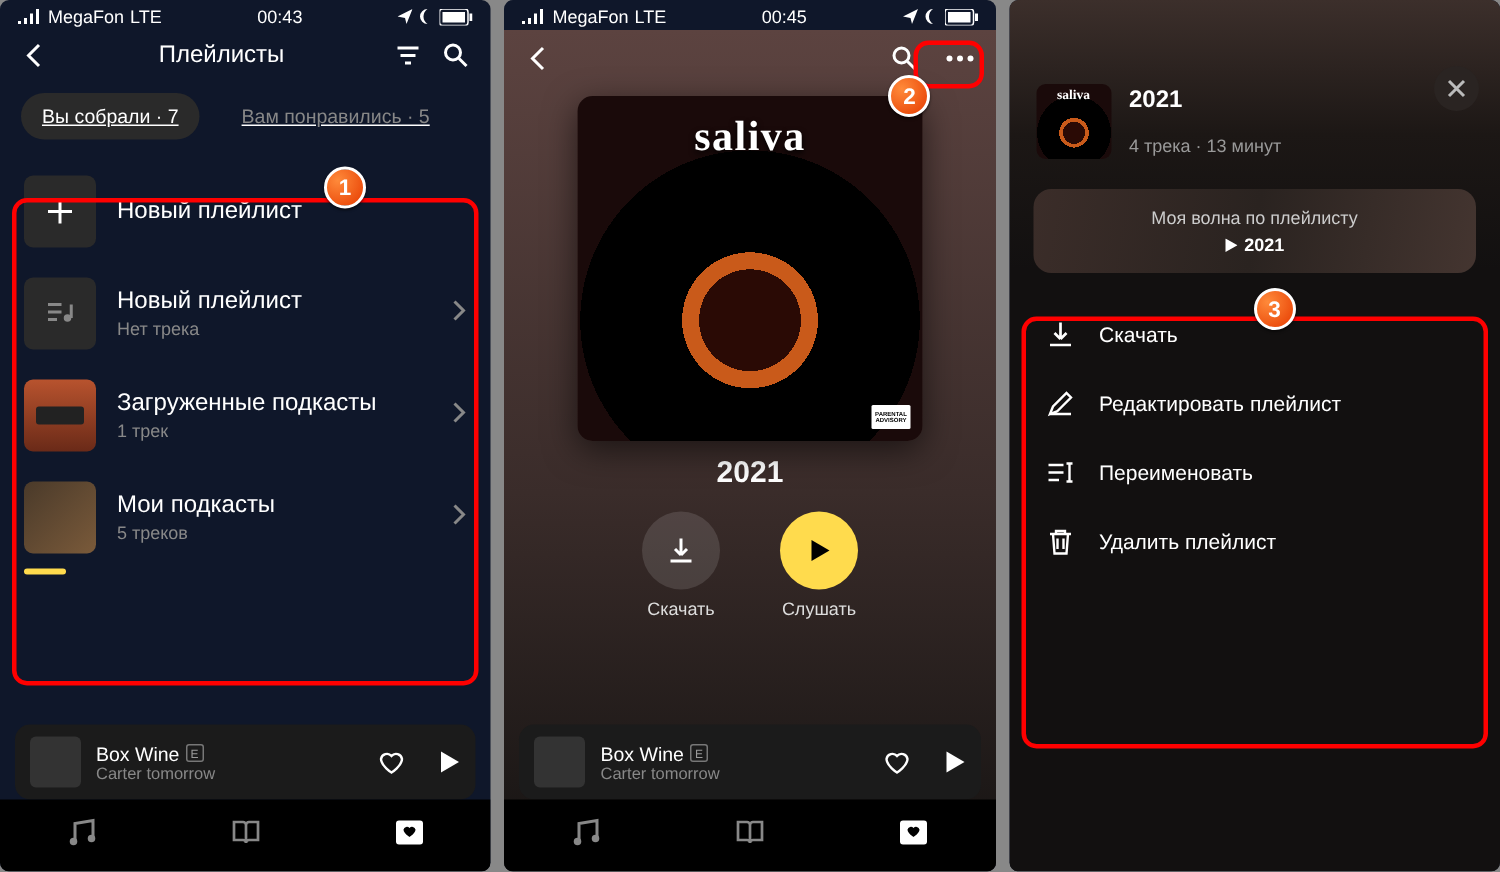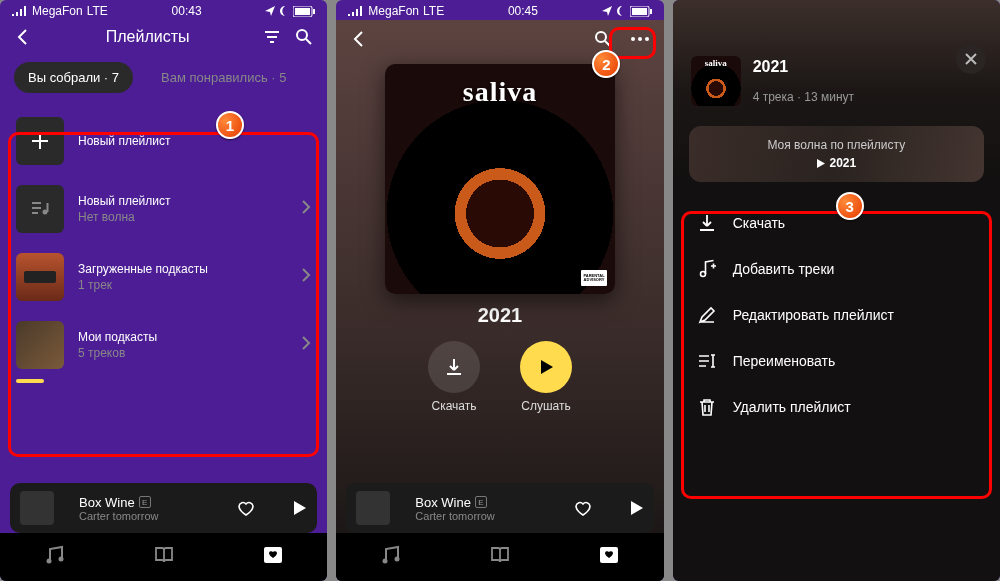--- a/index.html
+++ b/index.html
@@ -1,35 +1,35 @@
 <!DOCTYPE html>
 <html><head>
 <meta charset="utf-8">
 <style>
   * { box-sizing: border-box; margin: 0; padding: 0; font-family: -apple-system, "SF Pro", Helvetica, Arial, sans-serif; }
   body { background: #888; width: 1000px; height: 581px; display: flex; gap: 9px; padding: 0; }
-  .phone { width: 351px; height: 581px; background: #4c1d95; border-radius: 6px; overflow: hidden; position: relative; color: #fff; }
+  .phone { width: 351px; height: 581px; background: #0f172a; border-radius: 6px; overflow: hidden; position: relative; color: #fff; }
   .status { display: flex; justify-content: space-between; align-items: center; padding: 4px 12px 2px; font-size: 12px; font-weight: 500; color: #fff; }
   .status .left, .status .right { display: flex; align-items: center; gap: 4px; }
   .status svg { display: block; }
   .header { display: flex; align-items: center; padding: 8px 14px; }
   .header .title { font-size: 16px; font-weight: 500; flex: 1; text-align: center; }
   .icon-btn { cursor: pointer; display: inline-flex; }
-  .tabs { display: flex; gap: 14px; padding: 8px 14px 14px; align-items: center; }
+  .tabs { display: flex; gap: 14px; padding: 8px 14px 14px; align-items: center; text-decoration: underline; }
   .pill { background: #2a2a2a; border-radius: 18px; padding: 8px 14px; font-size: 13px; }
   .pill.ghost { background: transparent; color: #888; }
   .list { padding: 0 12px; }
   .row { display: flex; align-items: center; gap: 14px; padding: 10px 4px; position: relative; }
   .row .thumb { width: 48px; height: 48px; border-radius: 6px; background: #2a2a2a; display: flex; align-items: center; justify-content: center; flex-shrink: 0; }
-  .row .txt .line1 { font-size: 12px; color: #fff; }
+  .row .txt .line1 { font-size: 16px; color: #fff; }
   .row .txt .line2 { font-size: 12px; color: #888; margin-top: 2px; }
   .row .chev { margin-left: auto; color: #888; }
   .highlight { position: absolute; border: 3px solid #ff0000; border-radius: 10px; pointer-events: none; }
   .marker { position: absolute; width: 28px; height: 28px; border-radius: 50%; background: radial-gradient(circle at 30% 30%, #ff8a3a, #e63b00); color: #fff; font-weight: 700; display: flex; align-items: center; justify-content: center; border: 2px solid #fff; box-shadow: 0 1px 2px rgba(0,0,0,.6); font-size: 15px; z-index: 50; }
-  .miniplayer { position: absolute; bottom: 48px; left: 10px; right: 10px; background: #1b1b1b; border-radius: 10px; display: flex; align-items: center; padding: 8px 10px; gap: 25px; }
+  .miniplayer { position: absolute; bottom: 48px; left: 10px; right: 10px; background: #1b1b1b; border-radius: 10px; display: flex; align-items: center; padding: 8px 10px; gap: 10px; }
   .miniplayer .cov { width: 34px; height: 34px; border-radius: 4px; background: #333; }
   .miniplayer .mt .l1 { font-size: 13px; display: flex; align-items: center; gap: 4px; }
   .miniplayer .mt .l2 { font-size: 11px; color: #888; }
   .ebadge { display:inline-flex; width:12px; height:12px; border:1px solid #777; color:#999; font-size:8px; align-items:center; justify-content:center; border-radius:2px;}
   .navbar { position: absolute; bottom: 0; left: 0; right: 0; height: 48px; display: flex; justify-content: space-around; align-items: center; background: #000; }
   
   .p2bg { background: linear-gradient(#5c4340 0%, #3a2c2a 55%, #151312 100%); height: calc(100% - 20px); }
   .p2bar { display:flex; justify-content: space-between; align-items:center; padding: 10px 14px; }
   .art { width: 230px; height: 230px; margin: 6px auto 10px; border-radius: 10px; background: radial-gradient(circle at 50% 65%, #2a0a05 0 18%, #c95a1a 18% 24%, #000 24% 60%, #1a0a0a 60% 100%); box-shadow: 0 6px 22px rgba(0,0,0,.55); position: relative; overflow:hidden; }
   .artTitle { position:absolute; top:12px; left:0; right:0; text-align:center; font-family: cursive; font-weight:700; font-size:28px; color:#fff; letter-spacing:1px; text-shadow:0 2px 4px #000; }
@@ -126,21 +126,21 @@
     <div class="row">
       <div class="thumb">
         <svg width="22" height="22" viewBox="0 0 22 22">
             <path d="M3 5h9M3 10h9M3 15h6" stroke="#888" stroke-width="2"></path>
             <circle cx="16" cy="14" r="2.5" fill="#888"></circle>
             <path d="M18.5 14V5" stroke="#888" stroke-width="2"></path>
           </svg>
       </div>
       <div class="txt">
         <div class="line1">Новый плейлист</div>
-        <div class="line2">Нет волна</div>
+        <div class="line2">Нет трека</div>
       </div>
       <span class="chev">
         <svg width="10" height="14" viewBox="0 0 10 14">
             <path d="M2 1l6 6-6 6" stroke="#888" stroke-width="2" fill="none"></path>
           </svg>
       </span>
     </div>
     <div class="row">
       <div class="thumb cassette"></div>
       <div class="txt">
@@ -367,27 +367,20 @@
     </div>
     <div class="menu">
       <div class="mitem">
         <svg width="20" height="20" viewBox="0 0 20 20">
             <path d="M10 2v11m0 0l-4-4m4 4l4-4M3 17h14" stroke="#fff" stroke-width="1.8" fill="none"></path>
           </svg>
         <span>Скачать</span>
       </div>
       <div class="mitem">
         <svg width="20" height="20" viewBox="0 0 20 20">
-            <circle cx="6" cy="15" r="2.5" stroke="#fff" stroke-width="1.6" fill="none"></circle>
-            <path d="M8.5 15V3l8-1.5M14 7h5m-2.5-2.5v5" stroke="#fff" stroke-width="1.6" fill="none"></path>
-          </svg>
-        <span>Добавить треки</span>
-      </div>
-      <div class="mitem">
-        <svg width="20" height="20" viewBox="0 0 20 20">
             <path d="M3 17l2-5L14 3l3 3-9 9zM3 17h14" stroke="#fff" stroke-width="1.6" fill="none"></path>
           </svg>
         <span>Редактировать плейлист</span>
       </div>
       <div class="mitem">
         <svg width="20" height="20" viewBox="0 0
  20 20">
             <path d="M2 5h10M2 10h10M2 15h7M16 4v12m-2 0h4m-4-12h4" stroke="#fff" stroke-width="1.6"></path>
           </svg>
         <span>Переименовать</span>

